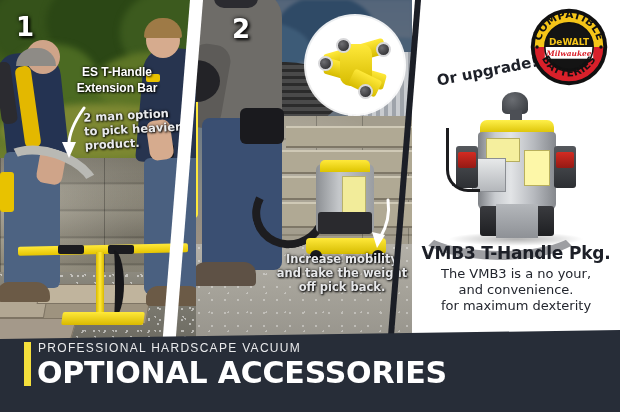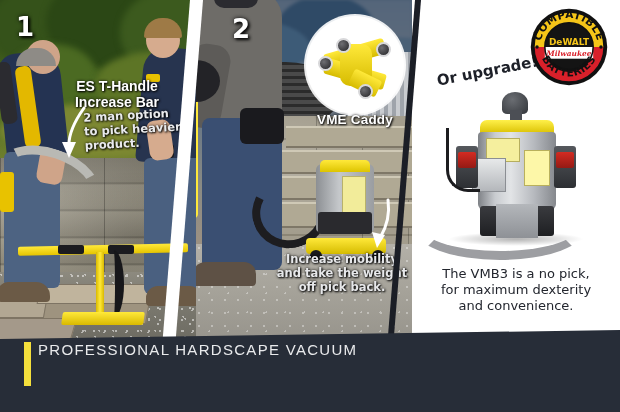--- a/index.html
+++ b/index.html
@@ -170,22 +170,22 @@
   #vmb3-shadow { position:absolute; left:448px; top:232px; width:136px; height:14px;
     background:radial-gradient(ellipse at center, rgba(0,0,0,.30), rgba(0,0,0,0) 70%); z-index:6; }
 
   
   #div1 { position:absolute; left:176px; top:-16px; width:13px; height:380px; background:#ffffff;
     transform:rotate(4.6deg); z-index:15; }
   #div2 { position:absolute; left:401px; top:-16px; width:6px; height:380px; background:#1b1e26;
     transform:rotate(4.6deg); z-index:15; }
 
   
-  #es-title { position:absolute; left:52px; top:78px; width:130px; z-index:14;
-    color:#fff; font-weight:bold; font-size:14px; line-height:16px; text-align:center;
+  #es-title { position:absolute; left:52px; top:64px; width:130px; z-index:14;
+    color:#fff; font-weight:bold; font-size:12px; line-height:16px; text-align:center;
     text-shadow:0 0 3px rgba(0,0,0,.95), 1px 1px 2px rgba(0,0,0,.95); }
   #es-sub { position:absolute; left:84px; top:108px; width:100px; z-index:14;
     color:#e9eaec; font-weight:bold; font-size:11.5px; line-height:14px;
     text-shadow:0 0 3px rgba(0,0,0,.9), 1px 1px 2px rgba(0,0,0,.9);
     transform:rotate(-3deg); font-family:"DejaVu Sans", sans-serif; }
   #es-arrow { position:absolute; left:58px; top:106px; width:34px; height:54px; z-index:14; }
 
   #p2-caption { position:absolute; left:276px; top:252px; width:132px; z-index:14;
     text-align:center; color:#e7e8ea; font-weight:bold; font-size:11.5px; line-height:14px;
     text-shadow:0 0 3px rgba(0,0,0,.95), 1px 1px 2px rgba(0,0,0,.95);
@@ -205,21 +205,21 @@
     font-family:"DejaVu Sans", sans-serif; }
   #vmb3-desc { position:absolute; left:412px; top:266px; width:208px; z-index:14;
     text-align:center; font-size:13px; line-height:16px; color:#23262e;
     font-family:"DejaVu Sans", sans-serif; }
 
   
   #banner { position:absolute; left:0; top:330px; width:620px; height:90px; z-index:20;
     background:#272d38; clip-path:polygon(0 9px, 620px 0, 620px 90px, 0 90px); }
   #banner-accent { position:absolute; left:24px; top:12px; width:7px; height:44px; background:#f5e03c; }
   #banner-kicker { position:absolute; left:38px; top:11px; color:#e9eaec;
-    font-size:15px; letter-spacing:1.3px; font-weight:normal;
+    font-size:12px; letter-spacing:1.3px; font-weight:normal;
     font-family:"Liberation Sans", sans-serif; }
   #banner-title { position:absolute; left:37px; top:25px; color:#fff;
     font-size:30px; font-weight:bold; letter-spacing:-0.2px;
     font-family:"DejaVu Sans", sans-serif; }
 </style>
 </head>
 <body>
 
 <div id="stage">
 
@@ -310,21 +310,20 @@
       <div class="cd-arm" style="left:18px;top:30px;width:62px;height:16px;transform:rotate(-16deg);"></div>
       <div class="cd-arm" style="left:18px;top:50px;width:62px;height:16px;transform:rotate(16deg);"></div>
       <div class="cd-arm" style="left:34px;top:28px;width:32px;height:42px;border-radius:10px;"></div>
       <div class="cd-arm" style="left:44px;top:58px;width:30px;height:18px;transform:rotate(26deg);"></div>
       <div class="cd-wheel" style="left:12px;top:40px;"></div>
       <div class="cd-wheel" style="left:30px;top:22px;"></div>
       <div class="cd-wheel" style="left:70px;top:26px;"></div>
       <div class="cd-wheel" style="left:52px;top:68px;"></div>
     </div>
   </div>
-  <div id="vme-label">VME Caddy</div>
 
   <div id="vmb3-shadow"></div>
   <div id="vm-hose"></div>
   <div id="vmb3">
     <div class="vm-hook"></div>
     <div class="vm-neck"></div>
     <div class="vm-top"></div>
     <div class="vm-body"></div>
     <div class="vm-sticker"></div>
     <div class="vm-caution"></div>
@@ -363,21 +362,21 @@
   </div>
 
   <div id="div1"></div>
   <div id="div2"></div>
 
   <div class="num" id="num1">1</div>
   <div class="num" id="num2">2</div>
 
   <div id="es-title">
     <div>ES T-Handle</div>
-    <div>Increase Bar</div>
+    <div>Extension Bar</div>
   </div>
   <div id="es-sub">
     <div>2 man option</div>
     <div>to pick heavier</div>
     <div>product.</div>
   </div>
   <svg id="es-arrow" viewBox="0 0 34 54">
     <path d="M26,2 C16,16 10,30 11,42" stroke="#ffffff" stroke-width="3" fill="none" stroke-linecap="round"></path>
     <path d="M11,52 L4,36 L18,36 Z" fill="#ffffff"></path>
   </svg>
@@ -386,24 +385,26 @@
     <div>Increase mobility</div>
     <div>and take the weight</div>
     <div>off pick back.</div>
   </div>
   <svg id="p2-arrow" viewBox="0 0 26 52">
     <path d="M20,2 C22,16 18,30 12,40" stroke="#ffffff" stroke-width="3" fill="none" stroke-linecap="round"></path>
     <path d="M9,50 L4,34 L17,37 Z" fill="#ffffff"></path>
   </svg>
 
   <div id="or-upgrade">Or upgrade!</div>
+  <div id="vmb3-title">VMB3 T-Handle Pkg.</div>
   <div id="vmb3-desc">
-    <div>The VMB3 is a no pick,</div>
+    <div>The VMB3 is a no your,</div>
+    <div>and convenience.</div>
     <div>for maximum dexterity</div>
-    <div>and convenience.</div>
   </div>
 
   <div id="banner">
     <div id="banner-accent"></div>
     <div id="banner-kicker">PROFESSIONAL HARDSCAPE VACUUM</div>
+    <div id="banner-title">OPTIONAL ACCESSORIES</div>
   </div>
 
 </div>
 
 </body></html>

